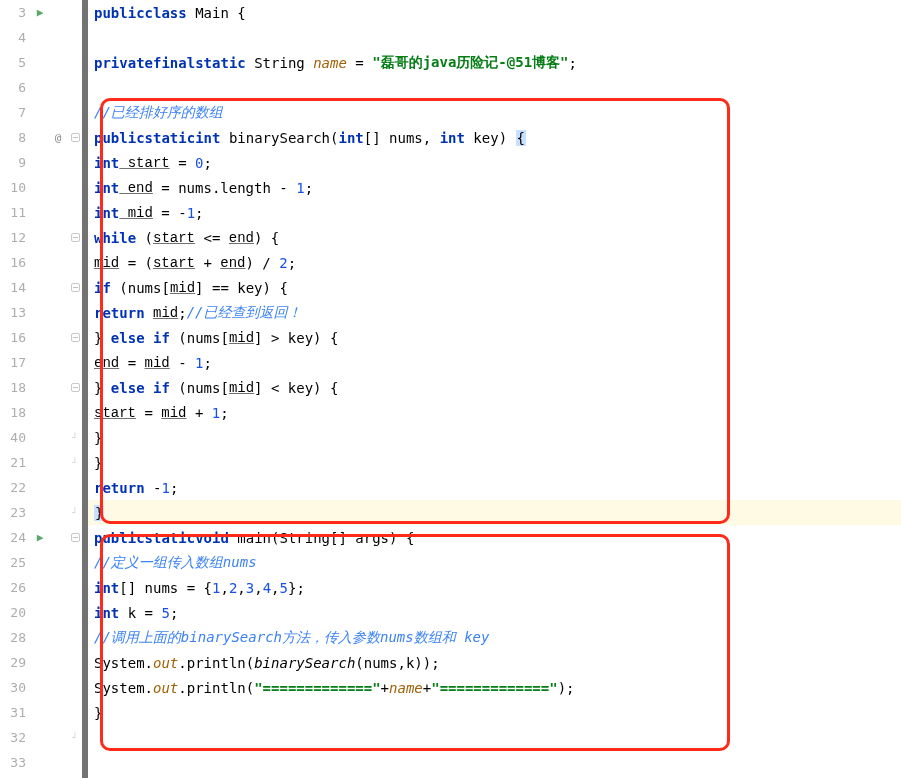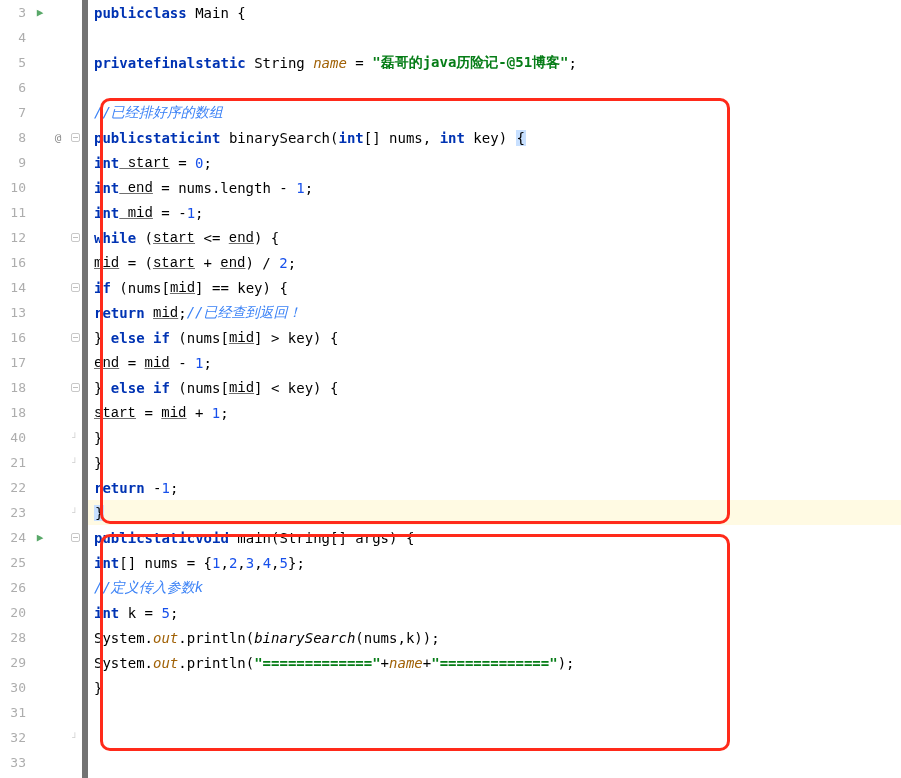--- a/index.html
+++ b/index.html
@@ -346,21 +346,22 @@
     <div class="code-line">                <span class="kw">return</span><span> </span><span class="underline">mid</span><span>;</span><span class="comment">//已经查到返回！</span></div>
     <div class="code-line">            <span>} </span><span class="kw">else</span><span> </span><span class="kw">if</span><span> (nums[</span><span class="underline">mid</span><span>] &gt; key) {</span></div>
     <div class="code-line">                <span class="underline">end</span><span> = </span><span class="underline">mid</span><span> - </span><span class="num">1</span><span>;</span></div>
     <div class="code-line">            <span>} </span><span class="kw">else</span><span> </span><span class="kw">if</span><span> (nums[</span><span class="underline">mid</span><span>] &lt; key) {</span></div>
     <div class="code-line">                <span class="underline">start</span><span> = </span><span class="underline">mid</span><span> + </span><span class="num">1</span><span>;</span></div>
     <div class="code-line">            <span>}</span></div>
     <div class="code-line">        <span>}</span></div>
     <div class="code-line">        <span class="kw">return</span><span> -</span><span class="num">1</span><span>;</span></div>
     <div class="code-line highlight">    <span class="hl-brace">}</span></div>
     <div class="code-line">    <span class="kw">public</span> <span class="kw">static</span> <span class="kw">void</span><span> main(String[] args) {</span></div>
+    <div class="code-line">        <span class="comment">//定义一组传入数组nums</span></div>
     <div class="code-line">        <span class="kw">int</span><span>[] nums = {</span><span class="num">1</span><span>,</span><span class="num">2</span><span>,</span><span class="num">3</span><span>,</span><span class="num">4</span><span>,</span><span class="num">5</span><span>};</span></div>
-    <div class="code-line">        <span class="comment">//定义传入参数k</span></div>
     <div class="code-line">        <span class="kw">int</span><span> k = </span><span class="num">5</span><span>;</span></div>
+    <div class="code-line">        <span class="comment">//调用上面的binarySearch方法，传入参数nums数组和 key</span></div>
     <div class="code-line">        <span>System.</span><span class="field">out</span><span>.println(</span><span style="font-style:italic">binarySearch</span><span>(nums,k));</span></div>
     <div class="code-line">        <span>System.</span><span class="field">out</span><span>.println(</span><span class="str">"============="</span><span>+</span><span class="field">name</span><span>+</span><span class="str">"============="</span><span>);</span></div>
     <div class="code-line">    <span>}</span></div>
     <div class="code-line"></div>
   </div>
 </div>
 
 </body></html>

